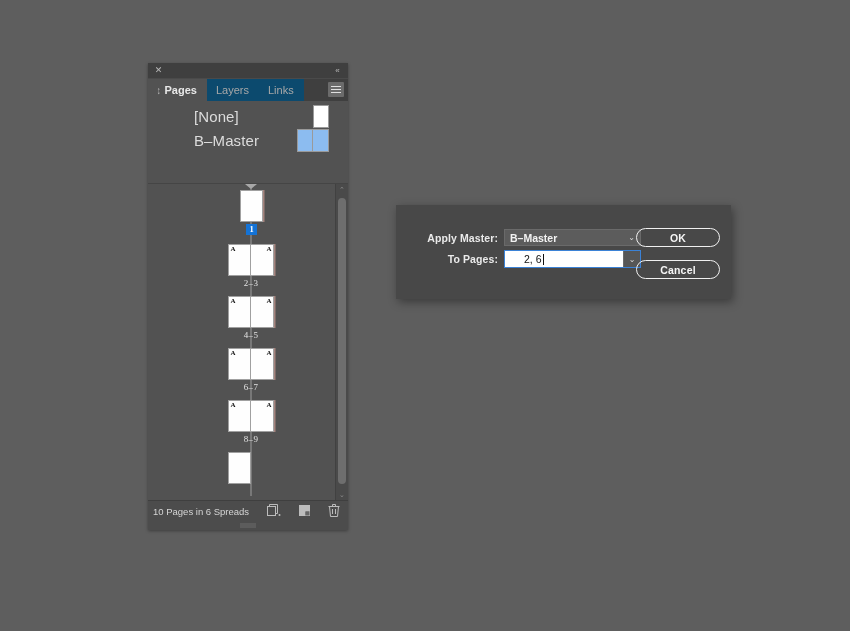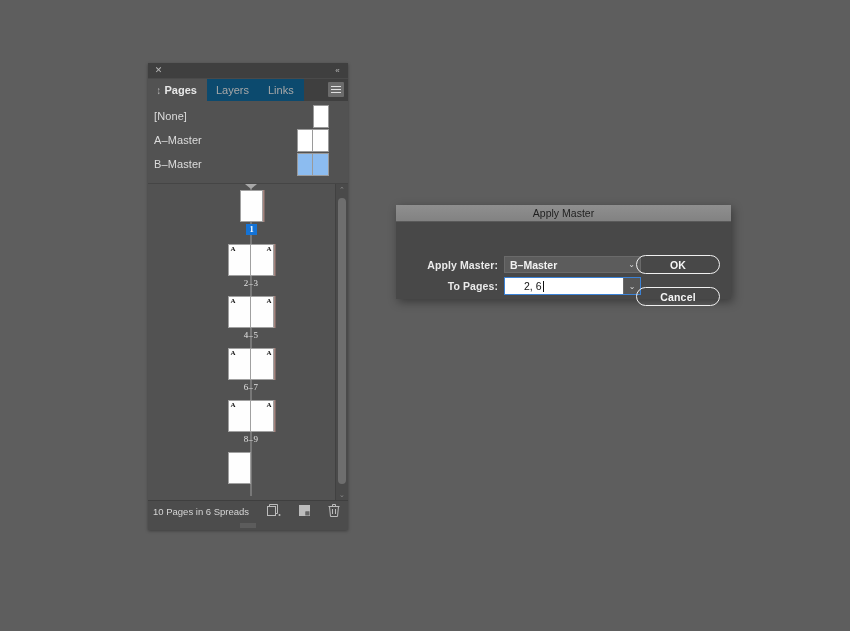--- a/index.html
+++ b/index.html
@@ -124,24 +124,25 @@
     border-bottom: 1px solid #454545;
   }
   .master-row {
     height: 24px;
     display: flex;
     align-items: center;
     position: relative;
     cursor: pointer;
   }
   .master-name {
-    font-size: 11px;
+    font-size: 15px;
     color: #dcdcdc;
     padding-left: 6px;
     letter-spacing: 0.1px;
+    margin-left: 40px;
   }
   .master-thumb {
     position: absolute;
     right: 19px;
     display: flex;
   }
   .pg {
     width: 16px;
     height: 23px;
     background: #ffffff;
@@ -323,21 +324,20 @@
     justify-content: center;
   }
   .dlg-title {
     font-size: 10.5px;
     color: #1f1f1f;
     font-weight: normal;
   }
   .dlg-body {
     position: relative;
     height: 78px;
-    margin-top: 10px;
   }
   .dlg-row {
     position: absolute;
     left: 0;
     display: flex;
     align-items: center;
   }
   .dlg-row.r1 { top: 24px; }
   .dlg-row.r2 { top: 45px; justify-content: space-between; }
   .dlg-label {
@@ -456,27 +456,20 @@
       <i></i>
         <i></i>
         <i></i>
     </div>
   </div>
 
   <div class="masters-list">
     <div class="master-row" data-row="0">
       <span class="master-name">[None]</span>
       <span class="master-thumb">
-        <span class="pg"></span>
-      </span>
-    </div>
-    <div class="master-row" data-row="1">
-      <span class="master-name">A–Master</span>
-      <span class="master-thumb">
-        <span class="pg"></span>
         <span class="pg"></span>
       </span>
     </div>
     <div class="master-row" data-row="2">
       <span class="master-name">B–Master</span>
       <span class="master-thumb">
         <span class="pg sel"></span>
         <span class="pg sel"></span>
       </span>
     </div>
@@ -592,23 +585,20 @@
         <i></i>
         <i></i>
         <i></i>
         <i></i>
         <i></i>
     </span>
   </div>
 </div>
 
 <div id="apply-master-dialog">
-  <div class="dlg-titlebar">
-    <span class="dlg-title">Apply Master</span>
-  </div>
   <div class="dlg-body">
 
     <div class="dlg-row r1">
       <span class="dlg-label">Apply Master:</span>
       <span class="combo">
         <span class="val">B–Master</span>
         <span class="chev">⌄</span>
       </span>
     </div>
 

